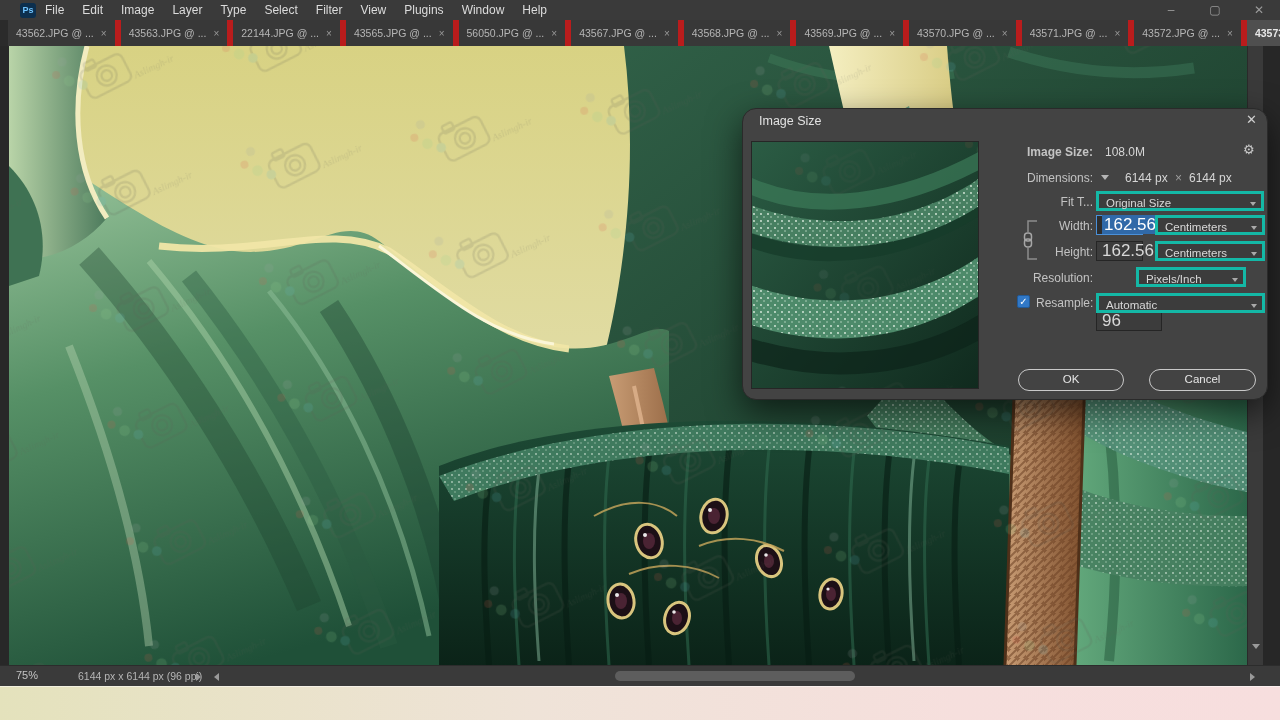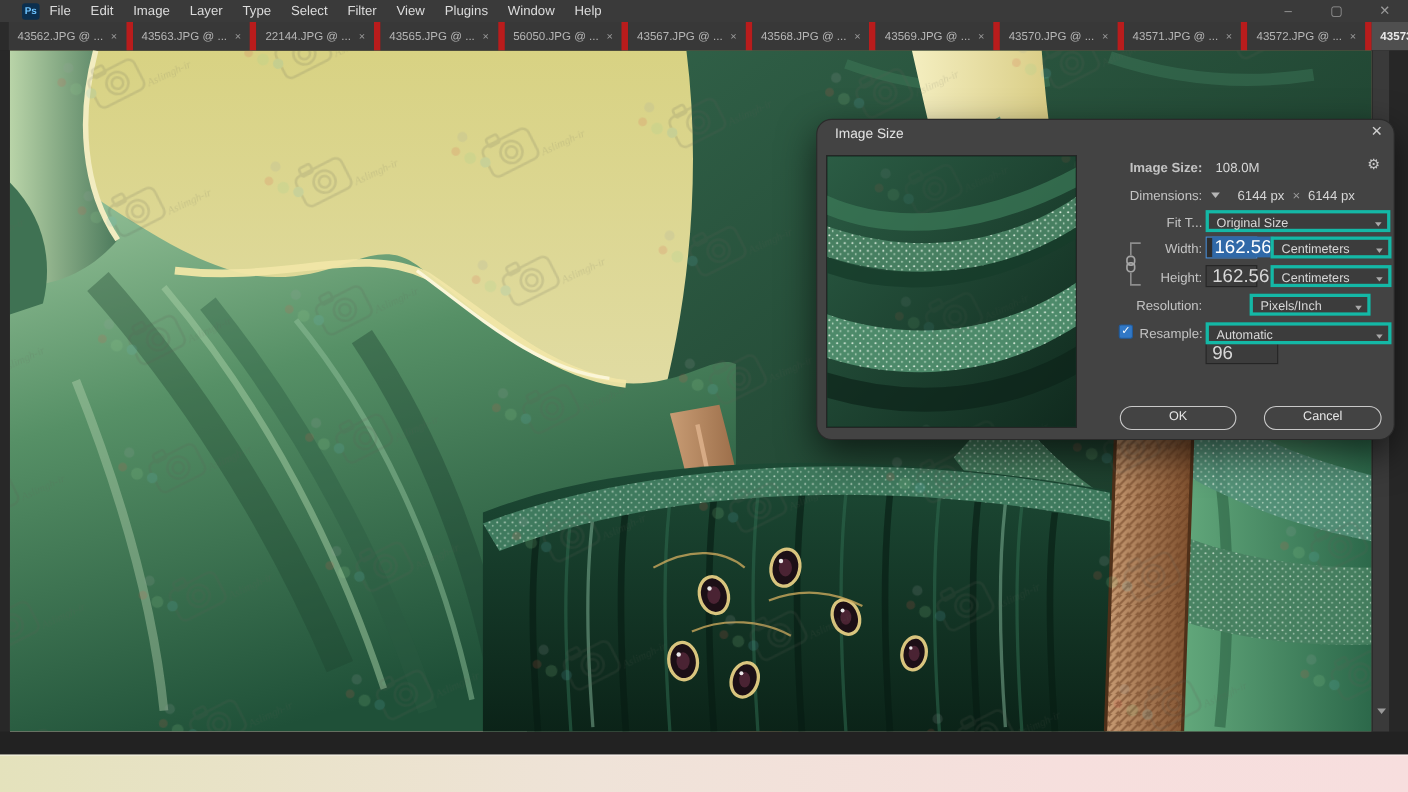--- a/index.html
+++ b/index.html
@@ -314,20 +314,28 @@
         <rect x="0" y="0" width="1238" height="619" fill="url(#pWM)" opacity="0.5"></rect>
       </svg>
     </div>
 
     <div id="vscroll" class="abs">
       <div class="tri-down abs" style="left:4px; top:598px;"></div>
     </div>
     <div id="right-edge" class="abs"></div>
   </div>
 
+  <div id="statusbar" class="abs">
+    <span id="status-zoom" class="abs">75%</span>
+    <span id="status-info" class="abs">6144 px x 6144 px (96 ppi)</span>
+    <div class="tri-right abs" style="left:196px; top:7px;"></div>
+    <div class="tri-left abs" style="left:214px; top:7px;"></div>
+    <div id="hscroll-thumb" class="abs"></div>
+    <div class="tri-right abs" style="left:1250px; top:7px;"></div>
+  </div>
 
   <div id="dialog" class="abs">
     <span id="dlg-title" class="abs">Image Size</span>
     <span id="dlg-close" class="abs">✕</span>
 
     <div id="dlg-preview" class="abs">
       <svg width="226" height="246" viewBox="0 0 226 246" preserveAspectRatio="none">
         <defs>
           <linearGradient id="pg" x1="0" y1="0" x2="1" y2="1">
             <stop offset="0" stop-color="#2b5c44"></stop>

